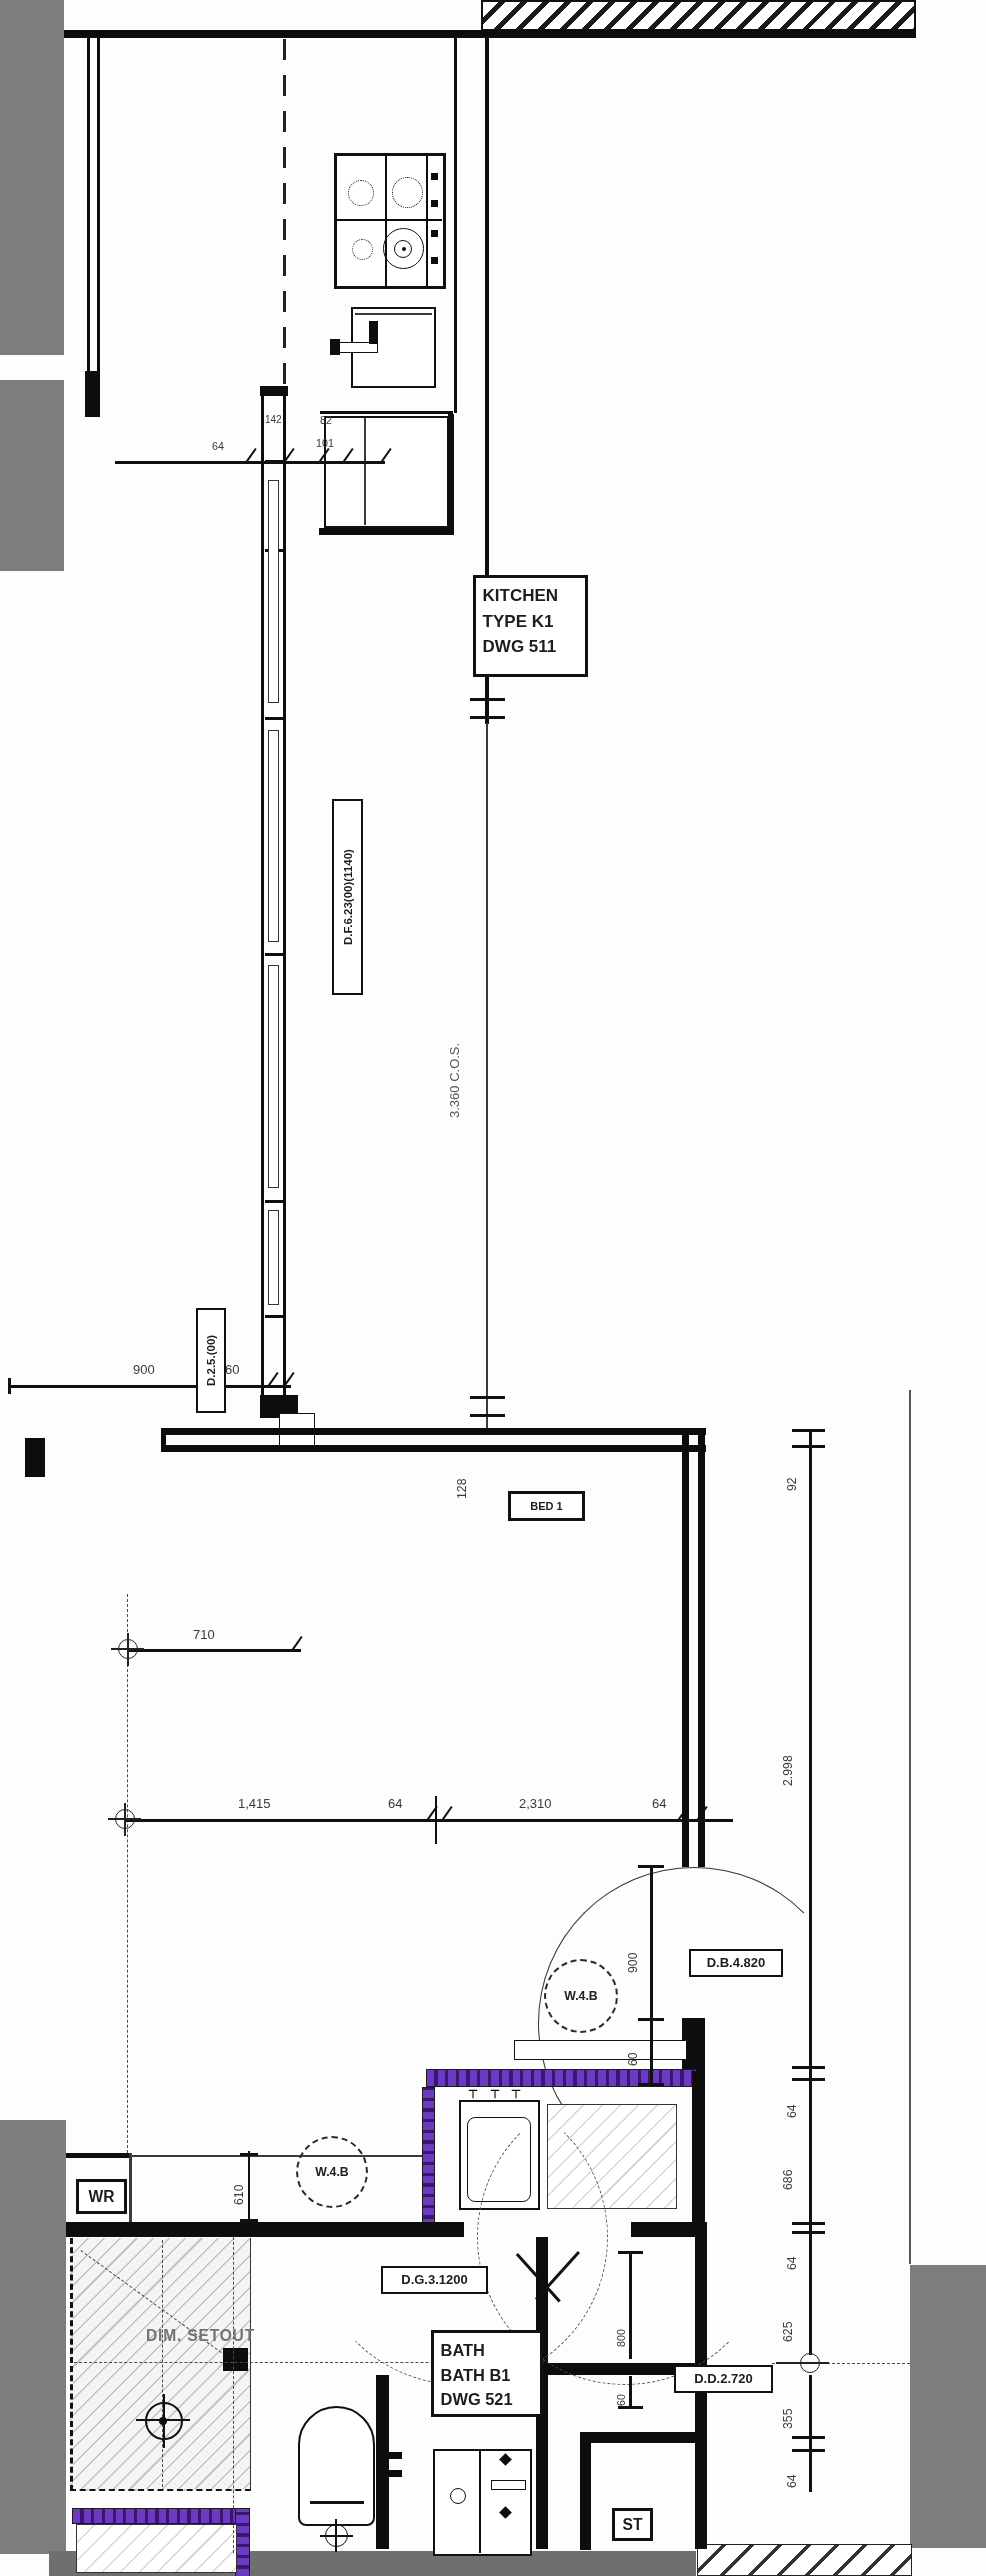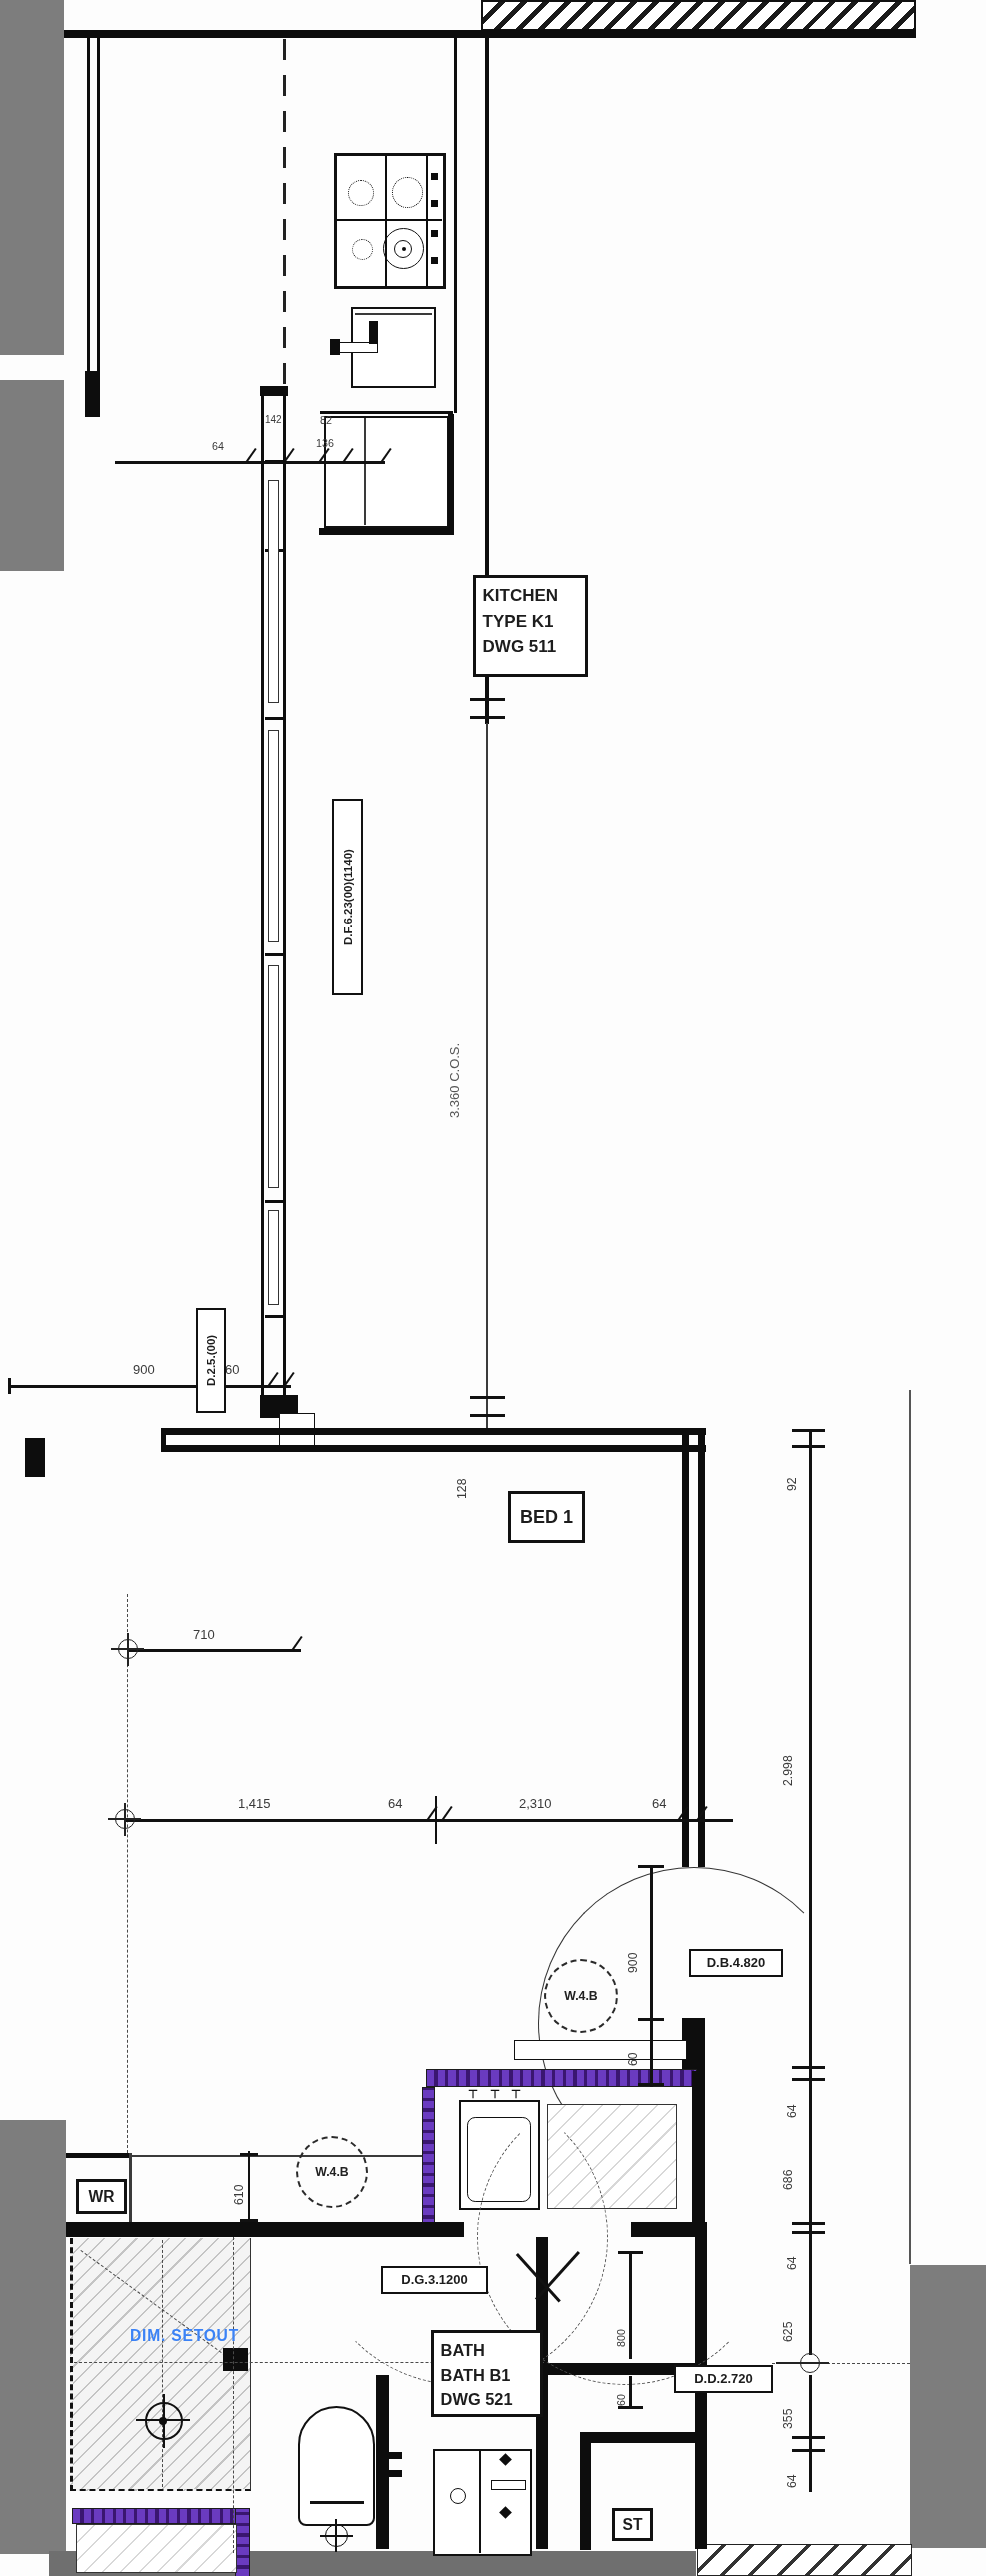--- a/index.html
+++ b/index.html
@@ -194,21 +194,21 @@
 
   <div class="thin" style="left:115px;top:461px;width:270px;height:2.5px;background:#111"></div>
   <div class="sl" style="left:243px;top:454px"></div>
   <div class="sl" style="left:281px;top:454px"></div>
   <div class="sl" style="left:316px;top:454px"></div>
   <div class="sl" style="left:340px;top:454px"></div>
   <div class="sl" style="left:378px;top:454px"></div>
   <span class="dtext" style="left:212px;top:440px;font-size:10.7px">64</span>
   <span class="dtext" style="left:265px;top:414px;font-size:10px">142</span>
   <span class="dtext" style="left:320px;top:414px;font-size:10.7px">82</span>
-  <span class="dtext" style="left:316px;top:437px;font-size:10.7px">136</span>
+  <span class="dtext" style="left:316px;top:437px;font-size:10.7px">101</span>
 
   <div class="thin" style="left:8.2px;top:1385px;width:283px;height:2.5px;background:#111"></div>
   <div class="thin" style="left:8.2px;top:1378px;width:2.5px;height:16.4px;background:#111"></div>
   <div class="sl" style="left:265px;top:1378px"></div>
   <div class="sl" style="left:281px;top:1378px"></div>
   <span class="dtext" style="left:133px;top:1362px;font-size:13px">900</span>
   <span class="dtext" style="left:225px;top:1362px;font-size:13px">60</span>
   <div class="vtag" style="left:196px;top:1308px;width:30px;height:105px">D.2.5.(00)</div>
 
   <div class="thin" style="left:127px;top:1649px;width:174px;height:2.5px;background:#111"></div>
@@ -277,28 +277,28 @@
   <div class="thin" style="left:248px;top:2151px;width:1.6px;height:71px;background:#111"></div>
   <div class="thin" style="left:240px;top:2153px;width:18px;height:2.5px;background:#111"></div>
   <div class="thin" style="left:240px;top:2219px;width:18px;height:2.5px;background:#111"></div>
   <span class="vtext" style="left:232px;top:2161px;height:44px">610</span>
 
   <div class="tag" style="left:473px;top:575px;width:115px;height:102px">
     <div>KITCHEN</div>
     <div>TYPE K1</div>
     <div>DWG 511</div>
   </div>
-  <div class="tag center" style="left:508px;top:1491px;width:77px;height:52px;font-size:18px">BED 1</div>
+  <div class="tag center" style="left:508px;top:1491px;width:77px;height:30px;font-size:11px">BED 1</div>
   <div class="tag" style="left:431px;top:2330px;width:112px;height:87px;font-size:16.4px;z-index:5">
     <div>BATH</div>
     <div>BATH B1</div>
     <div>DWG 521</div>
   </div>
   <div class="tag center" style="left:76px;top:2179px;width:51px;height:35px;font-size:15.6px">WR</div>
   <div class="tag center" style="left:612px;top:2508px;width:41px;height:33px;font-size:15.6px;z-index:5">ST</div>
   <div class="vtag" style="left:332px;top:799px;width:31px;height:196px">D.F.6.23(00)(1140)</div>
   <div class="tag small center" style="left:689px;top:1949px;width:94px;height:28px">D.B.4.820</div>
   <div class="tag small center" style="left:674px;top:2365px;width:99px;height:28px;z-index:5">D.D.2.720</div>
   <div class="tag small center" style="left:381px;top:2266px;width:107px;height:28px;z-index:5">D.G.3.1200</div>
-  <span class="dtext" style="left:130px;top:2327px;font-size:15.6px;color:#3b82f6;z-index:4;font-weight:bold;letter-spacing:0.8px">DIM. SETOUT</span>
+  <span class="dtext" style="left:146px;top:2327px;font-size:15.6px;color:#737373;z-index:4;font-weight:bold;letter-spacing:0.8px">DIM. SETOUT</span>
 
 </div>
 
 
 </body></html>

